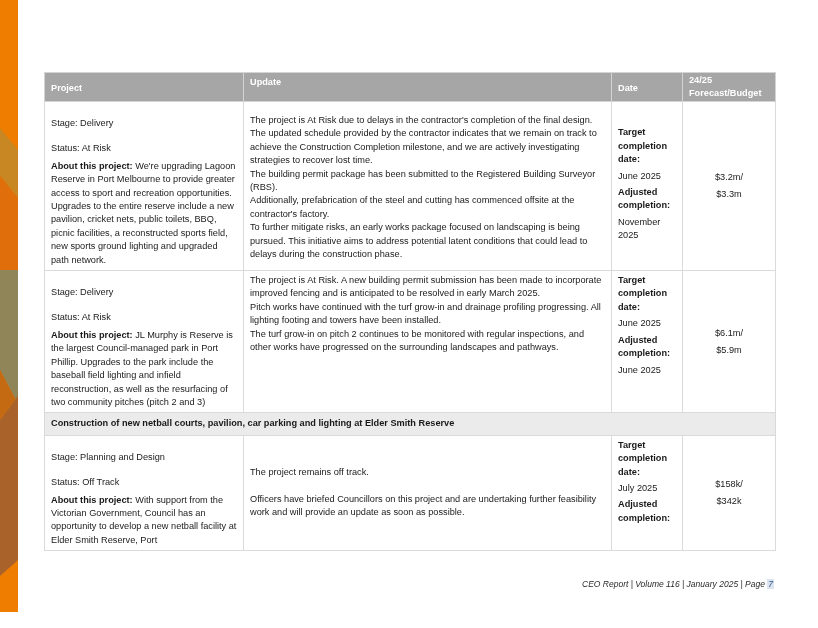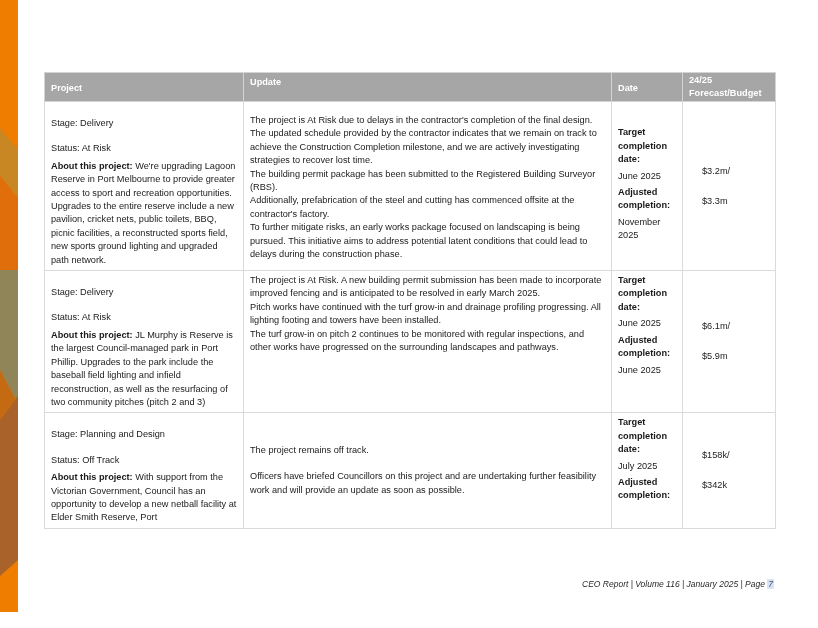--- a/index.html
+++ b/index.html
@@ -31,21 +31,21 @@
   .section-row td {
     background:#ebebeb; font-weight:bold; font-size:9.2px; padding:4px 6px; height:13px;
   }
   .project-cell p, .date-cell p { margin:0; }
   .project-cell .stage, .project-cell .status { font-weight:normal; margin-bottom:4px;margin-top:12px; }
   .project-cell .about-label { font-weight:bold; }
   .update-cell p { margin:0; }
   .date-cell .label { font-weight:bold; }
   .date-cell .value { margin:3px 0 3px 0; }
   .budget-cell { vertical-align:middle !important; }
-  .budget-cell p { margin:13px; line-height:17px; }
+  .budget-cell p { margin:0; line-height:17px;text-align:center; }
   .mid { vertical-align:middle !important; }
   .footer {
     position:absolute; right:44px; top:579px; font-size:8.5px; color:#2a2a2a;font-style:italic;
   }
   .footer .page-num { background:#dbe3ef; color:#3a5a8c; padding:0 1px; }
 </style>
 </head>
 <body>
 
 <div class="sidebar">
@@ -119,20 +119,23 @@
         <p class="value">June 2025</p>
         <p class="label">Adjusted completion:</p>
         <p class="value">June 2025</p>
       </td>
       <td class="budget-cell">
         <p>$6.1m/</p>
         <p>$5.9m</p>
       </td>
     </tr>
 
+    <tr class="section-row">
+      <td colspan="4">Construction of new netball courts, pavilion, car parking and lighting at Elder Smith Reserve</td>
+    </tr>
     <tr style="height:96px">
       <td class="project-cell">
         <p class="stage">Stage: Planning and Design</p>
         <p class="status">Status: Off Track</p>
         <p><span class="about-label">About this project:</span><span> With support from the Victorian Government, Council has an opportunity to develop a new netball facility at Elder Smith Reserve, Port</span></p>
       </td>
       <td class="update-cell mid">
         <p style="margin-bottom:13px">The project remains off track.</p>
         <p>Officers have briefed Councillors on this project and are undertaking further feasibility work and will provide an update as soon as possible.</p>
       </td>

